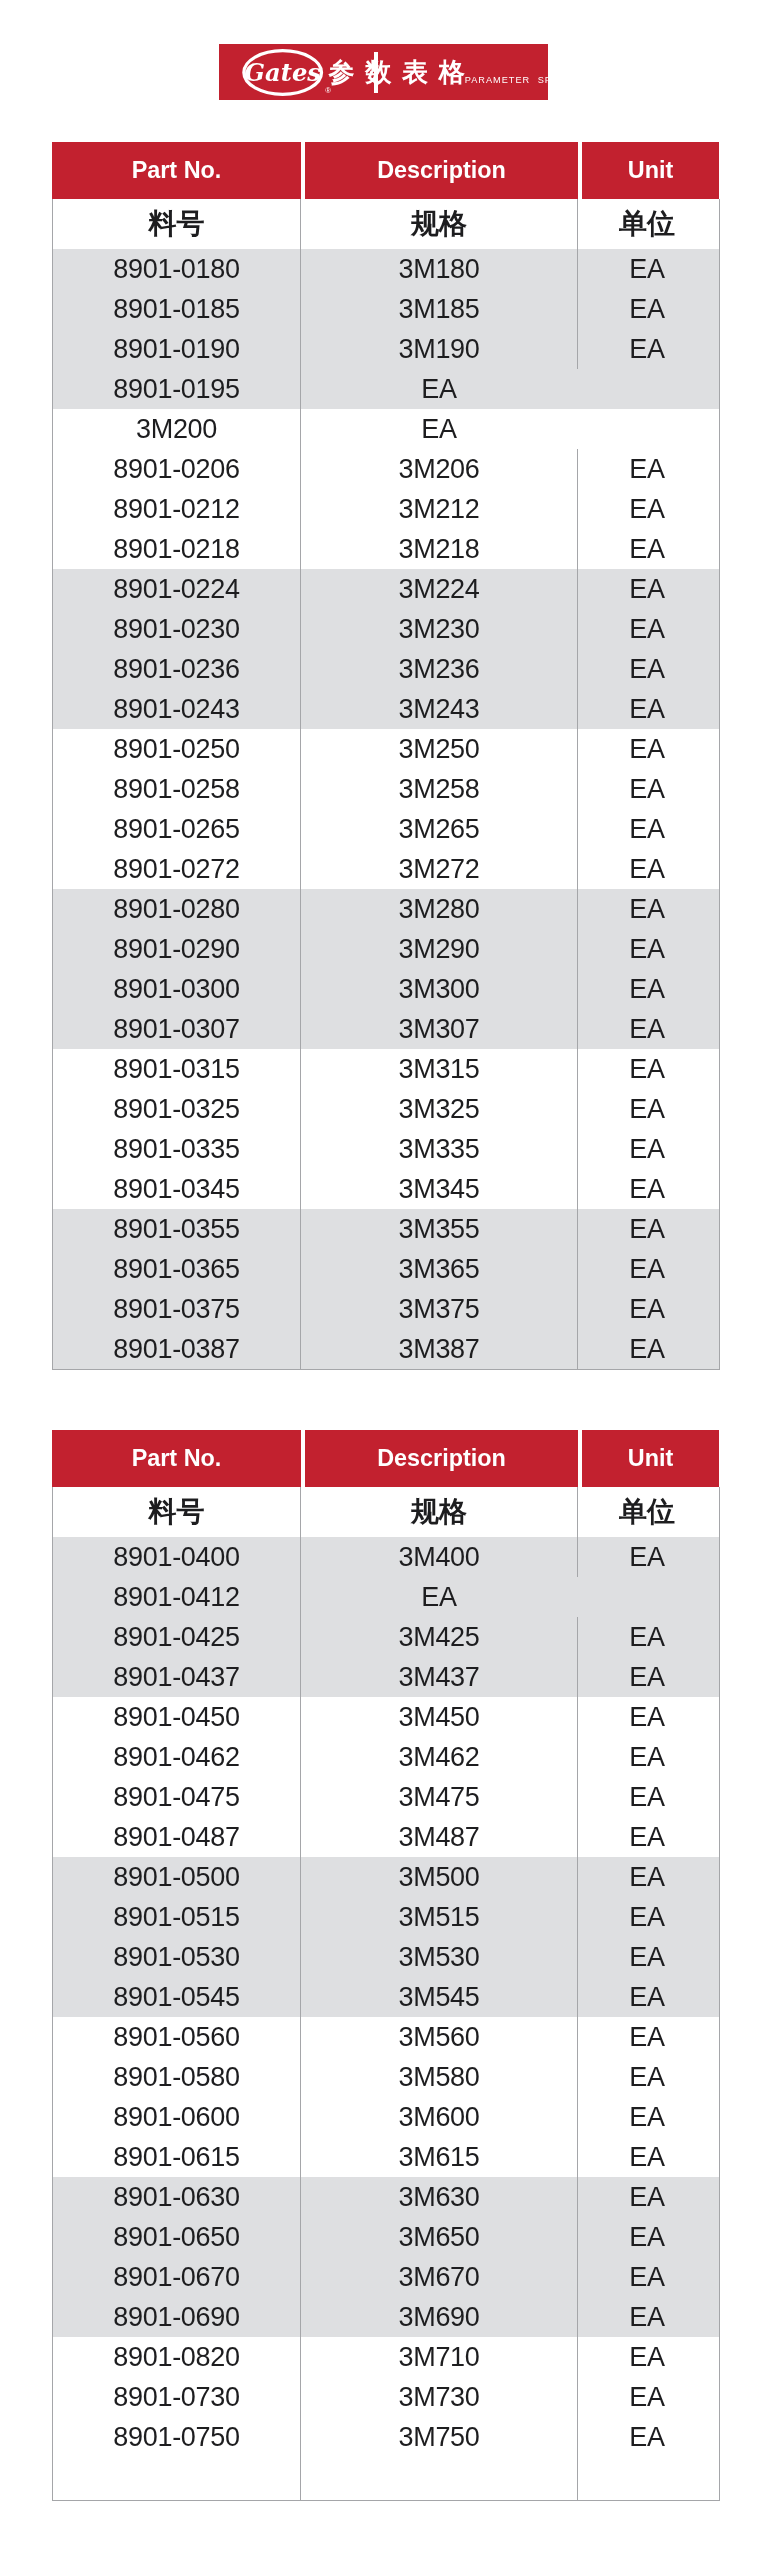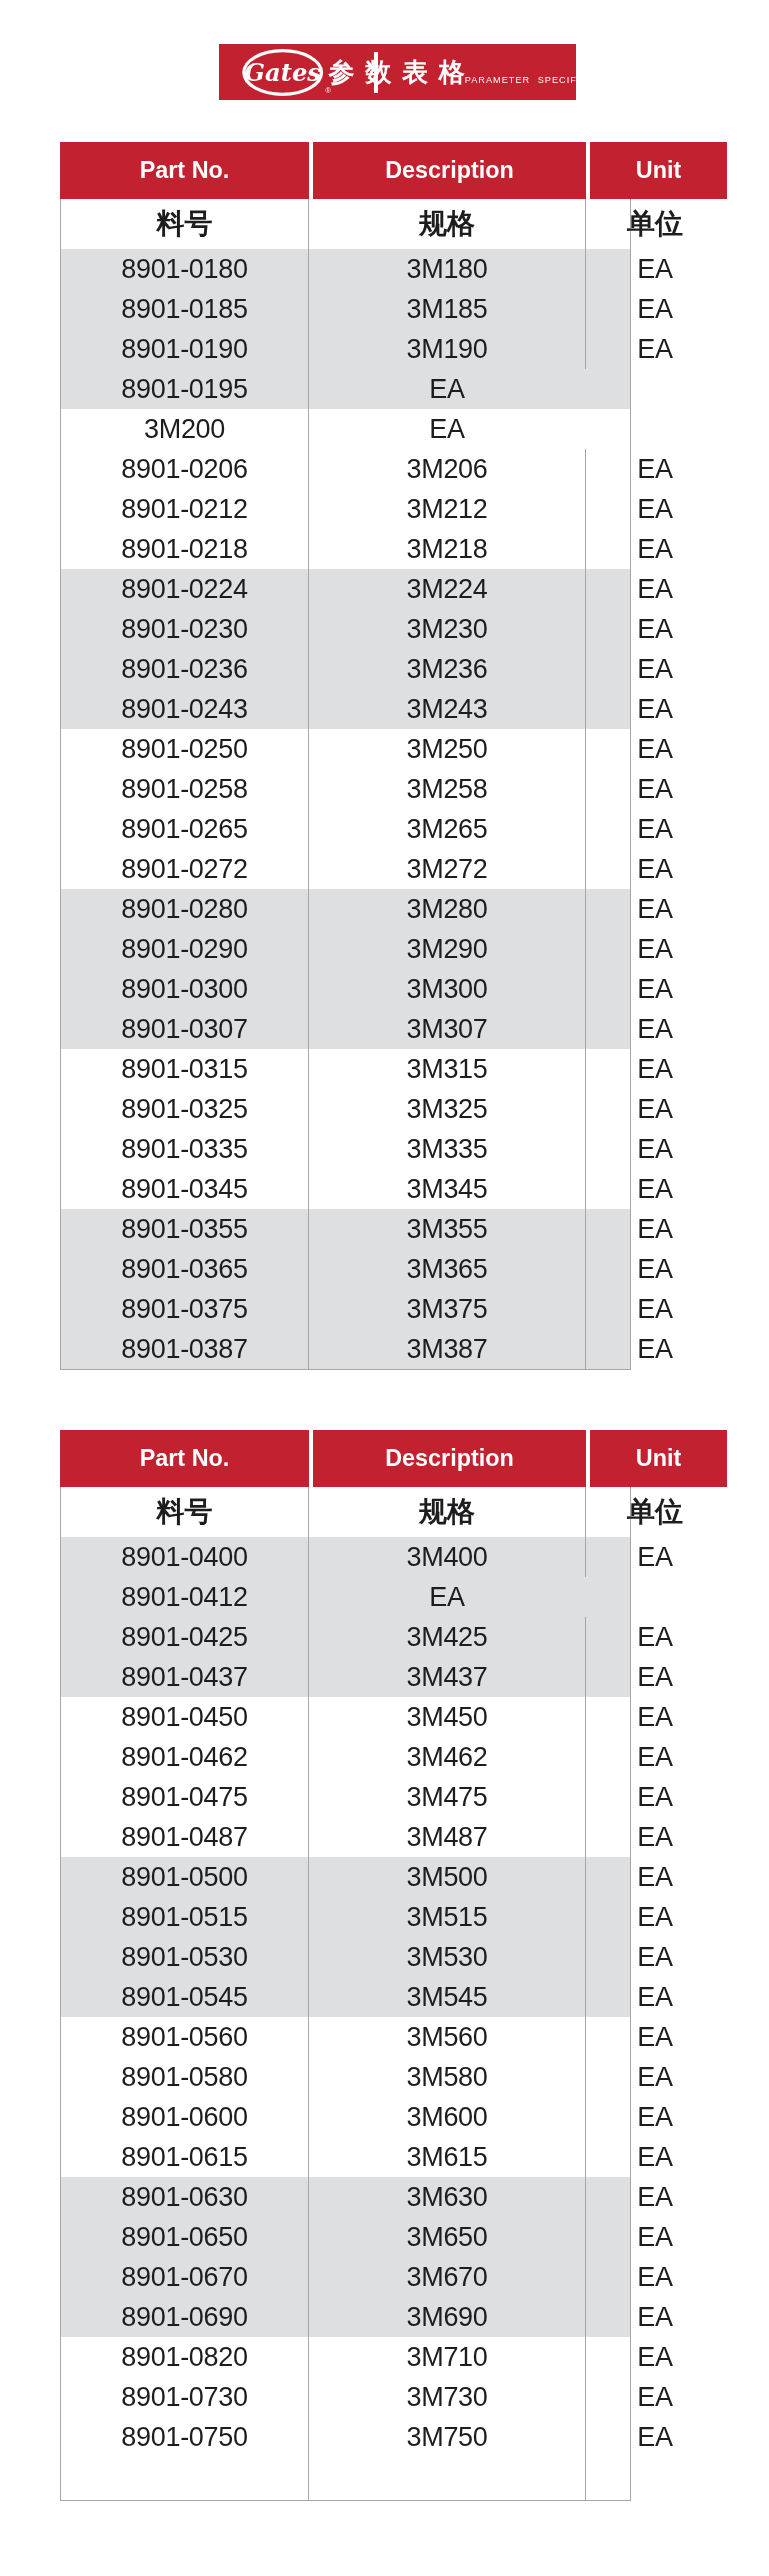--- a/index.html
+++ b/index.html
@@ -4,42 +4,42 @@
 <style>
   html,body{margin:0;padding:0;}
   body{
     width:769px;height:2576px;position:relative;background:#ffffff;
     font-family:"Liberation Sans","DejaVu Sans",sans-serif;
     color:var(--text,#1d1d1f);
     -webkit-font-smoothing:antialiased;
   }
   
   .banner{
-    position:absolute;left:219px;top:44px;width:357px;height:56px;
+    position:absolute;left:219px;top:44px;width:329px;height:56px;
     background:var(--red,#c2212f);
   }
   .logo-svg{position:absolute;left:21.4px;top:3.9px;}
   .banner-divider{
     position:absolute;left:155px;top:7.8px;width:3.9px;height:41px;background:#ffffff;
   }
   .banner-titles{
     position:absolute;left:167px;top:0;width:177px;height:56px;
     display:flex;align-items:center;justify-content:center;
     color:#ffffff;text-align:center;
   }
   .title-cn{
     font-size:26px;font-weight:bold;letter-spacing:10.7px;margin-right:-10.7px;
     line-height:29px;white-space:nowrap;
   }
   .title-en{
     font-size:9.2px;letter-spacing:1px;word-spacing:3.9px;line-height:11.7px;
     white-space:nowrap;margin-top:17px;
   }
   
-  .spec-table{position:absolute;left:60px;width:571px;}
+  .spec-table{position:absolute;left:52px;width:668px;}
   .spec-table.t1{top:142px;}
   .spec-table.t2{top:1430px;}
   .thead{
     display:grid;grid-template-columns:249px 277px 141px;height:57px;
   }
   .th{
     background:var(--red,#c2212f);color:#ffffff;font-weight:bold;font-size:23.4px;
     display:flex;align-items:center;justify-content:center;box-sizing:border-box;
   }
   .th + .th{border-left:4.9px solid #ffffff;}

